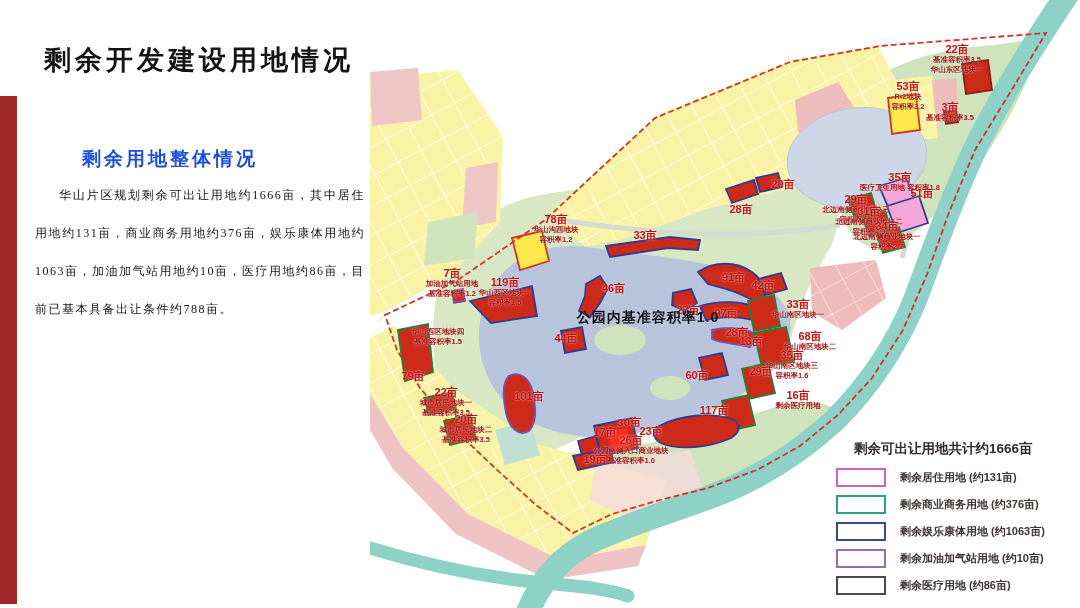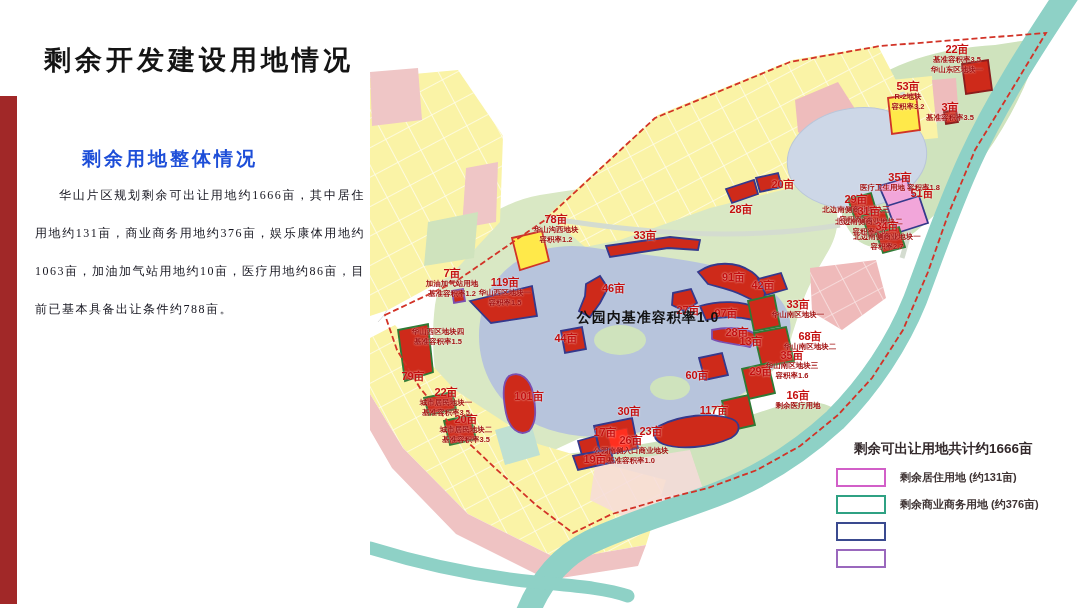--- a/index.html
+++ b/index.html
@@ -267,21 +267,21 @@
         <div class="pnote"></div>
       </div>
       <div class="parcel" style="position: absolute; left: 776px; top: 401px; padding-left: 44px;">
         <div class="acre">16亩</div>
         <div class="pnote">剩余医疗用地</div>
       </div>
       <div class="parcel" style="position: absolute; left: 714px; top: 411px;">
         <div class="acre">117亩</div>
         <div class="pnote"></div>
       </div>
-      <div class="parcel" style="position: absolute; left: 629px; top: 412px;">
+      <div class="parcel" style="position: absolute; left: 629px; top: 424px; font-family: Liberation Mono, monospace;">
         <div class="acre">30亩</div>
         <div class="pnote"></div>
       </div>
       <div class="parcel" style="position: absolute; left: 605px; top: 433px;">
         <div class="acre">17亩</div>
         <div class="pnote"></div>
       </div>
       <div class="parcel" style="position: absolute; left: 651px; top: 432px;">
         <div class="acre">23亩</div>
         <div class="pnote"></div>
@@ -325,19 +325,25 @@
     <div class="lrow">
           <span class="lswatch" style="border-color: rgb(210, 95, 200);"></span>
           <span class="llabel">剩余居住用地 (约131亩)</span>
         </div>
         <div class="lrow">
           <span class="lswatch" style="border-color: rgb(47, 161, 131);"></span>
           <span class="llabel">剩余商业商务用地 (约376亩)</span>
         </div>
         <div class="lrow">
           <span class="lswatch" style="border-color: rgb(58, 74, 143);"></span>
+          <span class="llabel">剩余娱乐康体用地 (约1063亩)</span>
         </div>
         <div class="lrow">
           <span class="lswatch" style="border-color: rgb(154, 104, 189);"></span>
+          <span class="llabel">剩余加油加气站用地 (约10亩)</span>
+        </div>
+        <div class="lrow">
+          <span class="lswatch" style="border-color: rgb(74, 74, 74);"></span>
+          <span class="llabel">剩余医疗用地 (约86亩)</span>
         </div>
       </div>
   </div>
 </div>
 
 </body></html>

